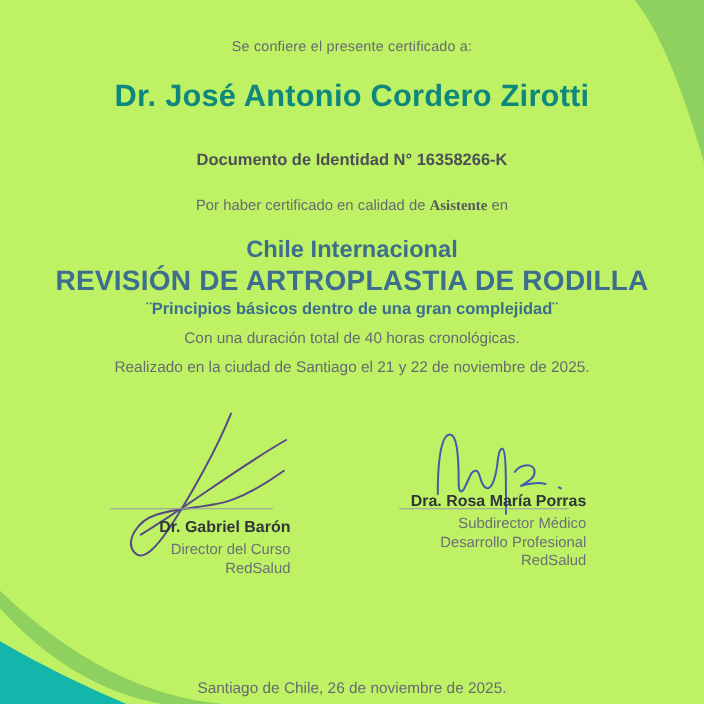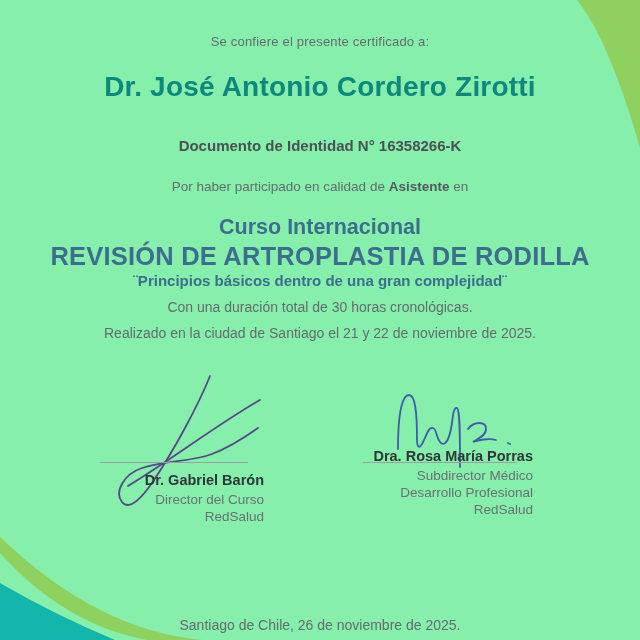--- a/index.html
+++ b/index.html
@@ -5,37 +5,37 @@
   html, body { margin: 0; padding: 0; }
   body {
     width: 640px; height: 640px;
     background: #ffffff;
     font-family: "Liberation Sans", "DejaVu Sans", sans-serif;
     overflow: hidden;
   }
   .certificate {
     position: relative;
     width: 640px; height: 640px;
-    background: #86efac;
+    background: #bef264;
   }
   .corner-svg { position: absolute; display: block; }
   .corner-top-right { top: 0; right: 0; }
   .corner-bottom-left { bottom: 0; left: 0; }
 
   .txt {
     position: absolute;
     left: 0; width: 640px;
     text-align: center;
     color: #656b71;
   }
   .intro        { top: 34px;  font-size: 13px; letter-spacing: .2px; }
   .recipient    { top: 71px;  font-size: 28px; font-weight: 700; color: #0e877d; letter-spacing: .2px; }
   .doc-id       { top: 121px; font-size: 15px; font-weight: 700; color: #4a5055; margin-top: 16px; }
   .participate  { top: 179px; font-size: 13.5px; }
-  .participate .role { font-weight: 700; color: #53595f; }
+  .participate .role { font-weight: 700; color: #53595f; font-family: Liberation Serif, serif; }
   .course-type  { top: 215px; font-size: 21.5px; font-weight: 700; color: #3d6e8e; }
   .course-title { top: 242px; font-size: 25.5px; font-weight: 600; color: #3d6e8e; letter-spacing: .2px; }
   .course-sub   { top: 272px; font-size: 15px; font-weight: 700; color: #3d6e8e; }
   .duration     { top: 299px; font-size: 14px; }
   .realizado    { top: 325px; font-size: 14px; }
   .footer-date  { top: 617px; font-size: 14px; }
 
   .sig-line {
     position: absolute;
     top: 462px; height: 0;
@@ -75,29 +75,29 @@
   <svg class="corner-svg corner-bottom-left" width="220" height="110" viewBox="0 0 220 110" aria-hidden="true">
     <path d="M0,7 Q98,101 203,110 L147,110 Q65,95 0,23 Z" fill="#8ed15e"></path>
     <path d="M0,53 Q55,85 115,110 L0,110 Z" fill="#14b6ab"></path>
   </svg>
 
   <div class="txt intro">Se confiere el presente certificado a:</div>
   <div class="txt recipient">Dr. José Antonio Cordero Zirotti</div>
   <div class="txt doc-id">Documento de Identidad N° 16358266-K</div>
 
   <div class="txt participate">
-    <span>Por haber participado en calidad de</span>
+    <span>Por haber certificado en calidad de</span>
     <span class="role">Asistente</span>
     <span>en</span>
   </div>
 
-  <div class="txt course-type">Curso Internacional</div>
+  <div class="txt course-type">Chile Internacional</div>
   <div class="txt course-title">REVISIÓN DE ARTROPLASTIA DE RODILLA</div>
   <div class="txt course-sub">¨Principios básicos dentro de una gran complejidad¨</div>
-  <div class="txt duration">Con una duración total de 30 horas cronológicas.</div>
+  <div class="txt duration">Con una duración total de 40 horas cronológicas.</div>
   <div class="txt realizado">Realizado en la ciudad de Santiago el 21 y 22 de noviembre de 2025.</div>
 
   <svg class="sig-ink sig-ink-left" width="160" height="155" viewBox="0 0 160 155" aria-hidden="true">
     <g fill="none" stroke="#564a86" stroke-width="1.8" stroke-linecap="round">
       <path d="M102,6 C90,36 66,80 46,110 C36,125 22,142 14,132 C6,122 16,104 34,98 C58,90 84,92 104,84 C120,78 136,68 150,58"></path>
       <path d="M20,116 C60,92 110,54 152,30"></path>
     </g>
   </svg>
   <div class="sig-line sig-line-left"></div>
   <div class="sig-block sig-block-left">

